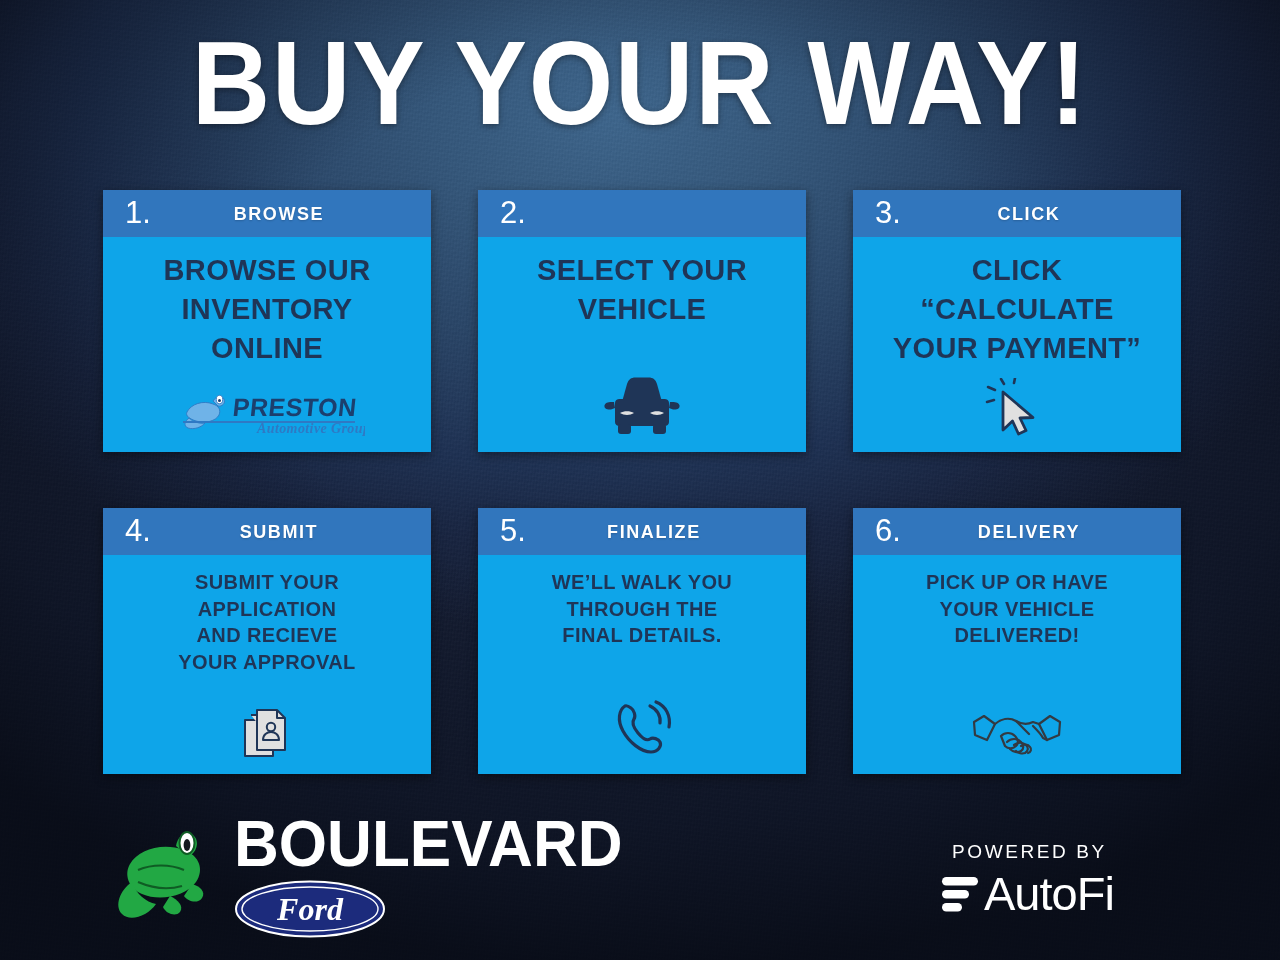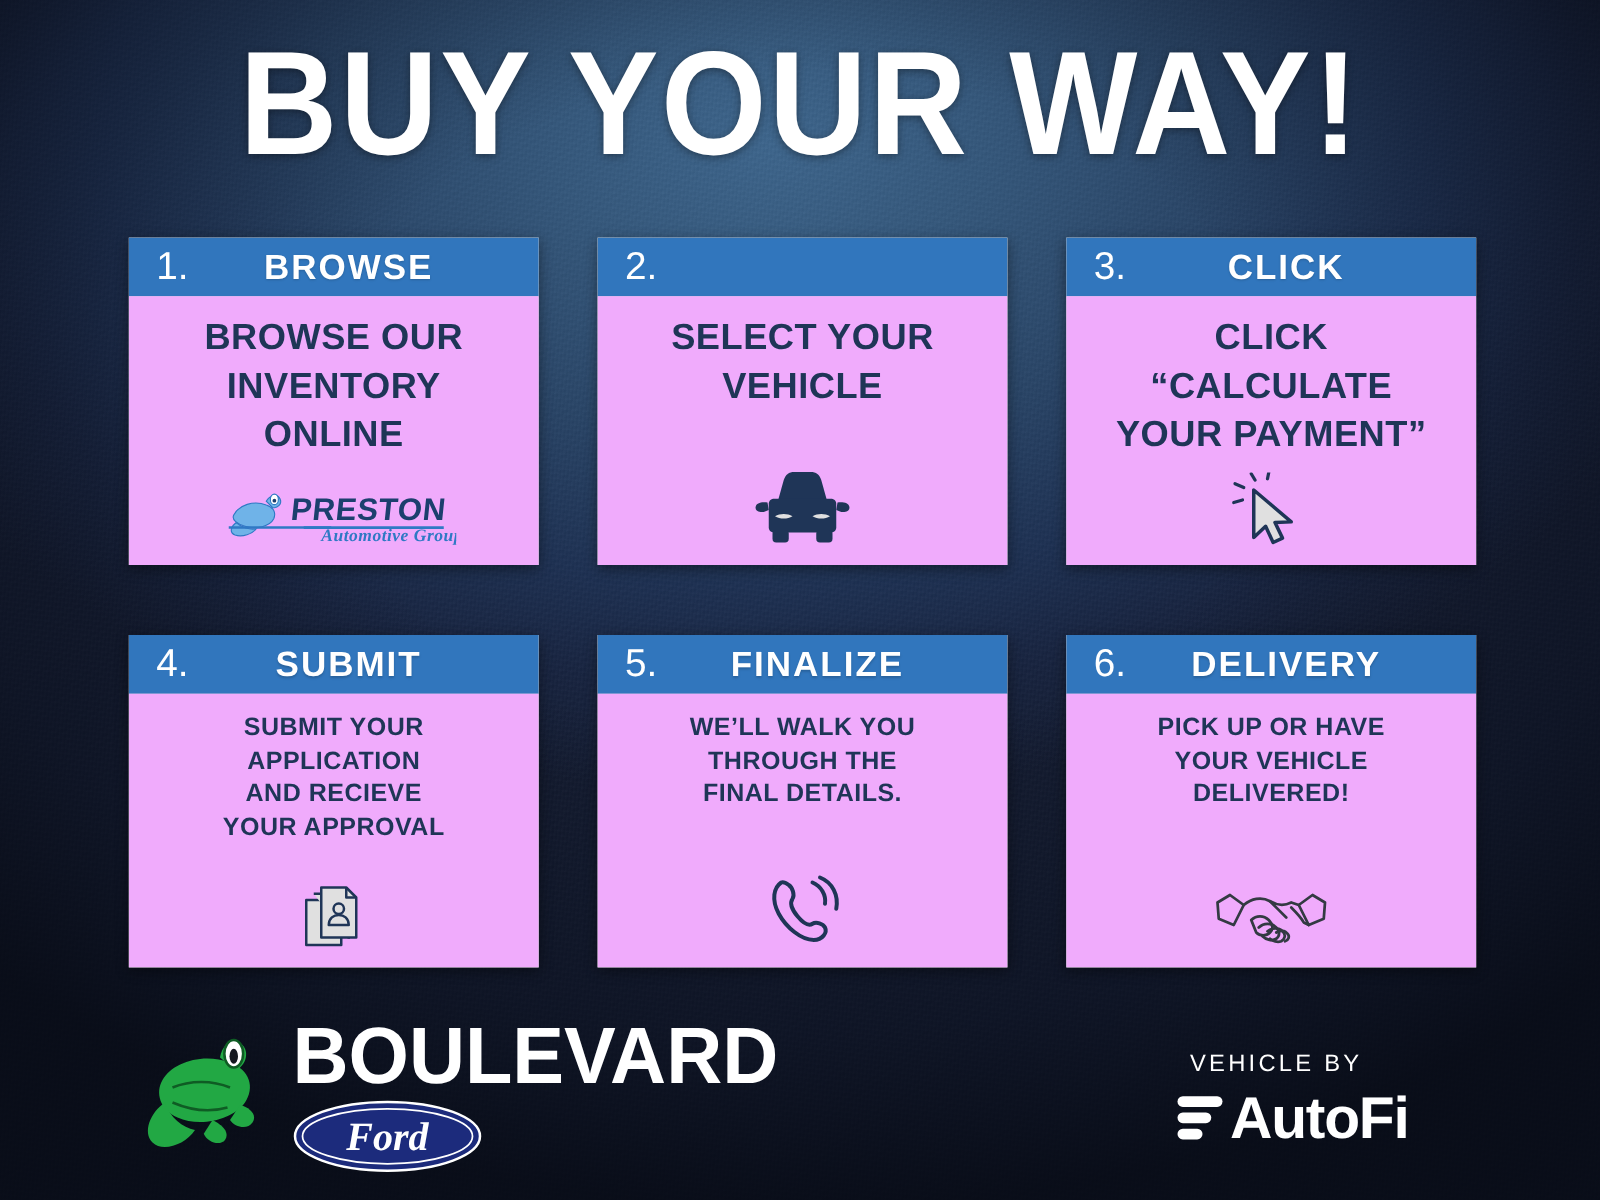--- a/index.html
+++ b/index.html
@@ -99,31 +99,31 @@
   .card-num {
     font-size: 31px;
     font-weight: normal;
     line-height: 1;
     margin-top: -2px;
     letter-spacing: 0px;
   }
   .card-step {
     flex: 1;
     text-align: center;
-    font-size: 28px;
+    font-size: 18px;
     font-weight: bold;
     letter-spacing: 1.6px;
     line-height: 1;
     padding-right: 14px;
     text-shadow: 0 1px 2px rgba(0,0,0,.18);
   }
 
   .card-body {
     flex: 1;
-    background: #f0abfc;
+    background: #0ea5e9;
     display: flex;
     flex-direction: column;
     align-items: center;
     justify-content: flex-start;
     padding: 14px 12px 10px 12px;
     box-sizing: border-box;
   }
   .card-text {
     color: #1f3557;
     font-size: 29px;
@@ -209,21 +209,21 @@
     line-height: 1;
     margin-left: 12px;
     margin-bottom: 9px;
     white-space: nowrap;
   }
   .autofi-logo-row { display: flex; align-items: center; }
   .autofi-bars { width: 40px; height: 42px; display: block; flex: 0 0 40px; }
   .autofi-word {
     color: #ffffff;
     font-size: 47px;
-    font-weight: bold;
+    font-weight: normal;
     letter-spacing: -1px;
     line-height: 1;
     margin-left: 4px;
     white-space: nowrap;
   }
 </style>
 </head>
 <body>
 
 <div id="poster">
@@ -427,21 +427,21 @@
             <svg class="ford-oval" viewBox="0 0 152 58">
               <ellipse cx="76" cy="29" rx="74" ry="27.5" fill="#1c2b7c" stroke="#ffffff" stroke-width="2"></ellipse>
               <ellipse cx="76" cy="29" rx="68" ry="22" fill="none" stroke="#ffffff" stroke-width="1.4"></ellipse>
               <text x="76" y="40" text-anchor="middle" font-family="Liberation Serif, serif" font-size="32" font-style="italic" font-weight="bold" fill="#ffffff">Ford</text>
             </svg>
           </div>
         </div>
       </div>
 
       <div class="autofi-block">
-        <div class="autofi-powered">VEHICLE BY</div>
+        <div class="autofi-powered">POWERED BY</div>
         <div class="autofi-logo-row">
           <svg class="autofi-bars" viewBox="0 0 40 42">
             <rect x="2" y="4" width="36" height="8.5" rx="4.25" fill="#ffffff"></rect>
             <rect x="2" y="17" width="27" height="8.5" rx="4.25" fill="#ffffff"></rect>
             <rect x="2" y="30" width="20" height="8.5" rx="4.25" fill="#ffffff"></rect>
           </svg>
           <div class="autofi-word">AutoFi</div>
         </div>
       </div>
 

